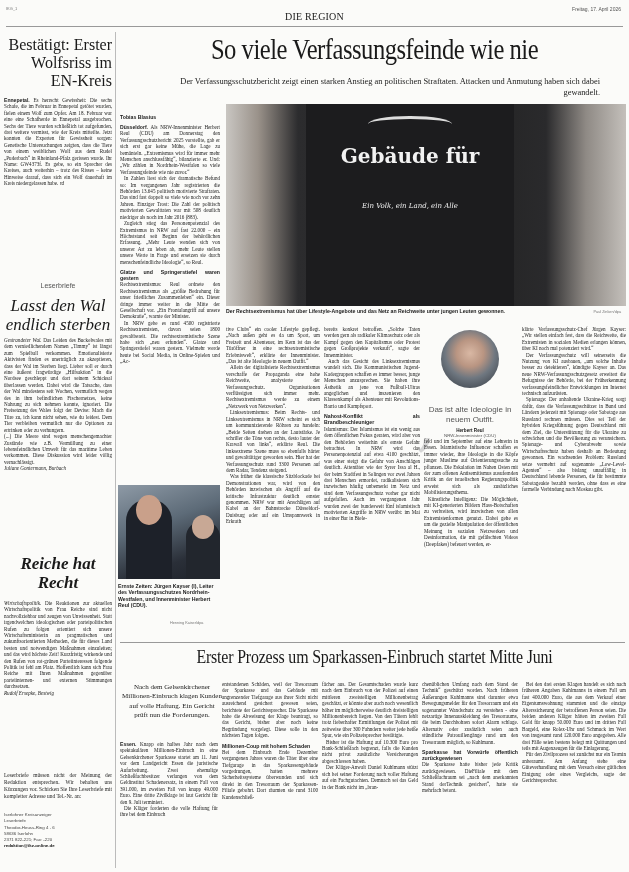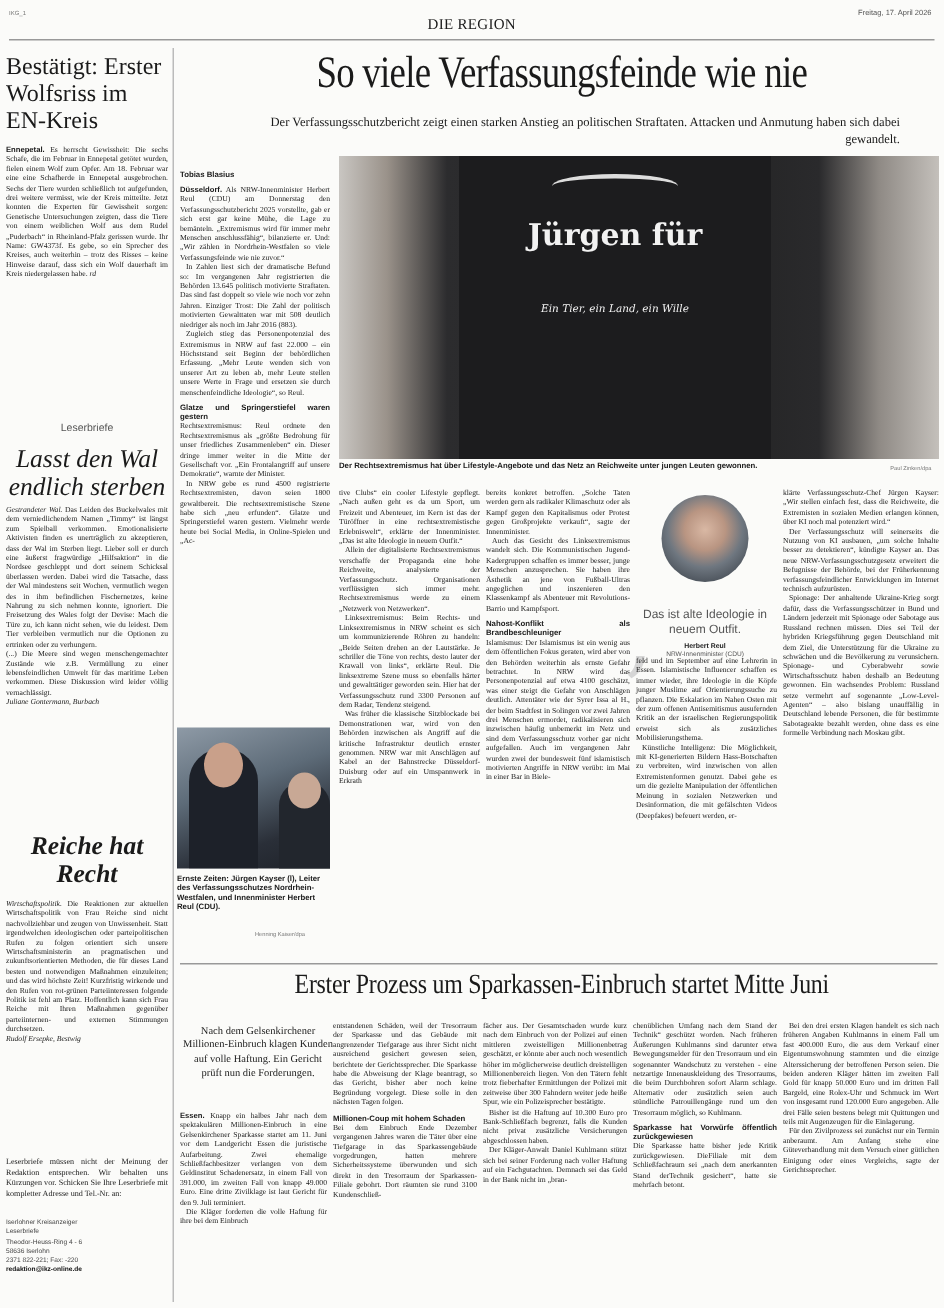--- a/index.html
+++ b/index.html
@@ -11,21 +11,21 @@
   .section { left: 0; width: 629px; top: 11px; text-align: center; font-size: 10px; letter-spacing: 0.2px; }
   .rule { left: 6px; right: 6px; top: 26px; height: 1px; background: #999; }
   .col-text { font-size: 5.1px; line-height: 6.4px; text-align: justify; hyphens: auto; }
   .col-text p { text-indent: 4px; }
   .col-text p.noind { text-indent: 0; }
   .lead { font-weight: bold; font-family: "Liberation Sans", sans-serif; }
   .sub { font-family: "Liberation Sans", sans-serif; font-weight: bold; font-size: 5.2px; line-height: 6.2px; margin-top: 4px; }
   .vrule { width: 1px; background: #bbb; }
   h1.main { left: 120px; width: 509px; top: 32px; text-align: center; font-size: 30px; font-weight: normal; letter-spacing: -0.6px; font-family: "Liberation Serif", serif; transform: scaleX(0.82); transform-origin: center; }
   .deck { left: 150px; width: 450px; top: 76px; text-align: right; font-size: 8.4px; line-height: 11px; }
-  .side-h { left: 4px; width: 108px; text-align: left; font-size: 16px; line-height: 18px; }
+  .side-h { left: 4px; width: 108px; text-align: right; font-size: 16px; line-height: 18px; }
   .author { font-family: "Liberation Sans", sans-serif; font-weight: bold; font-size: 5.2px; }
   .photo-main { left: 226px; top: 104px; width: 400px; height: 202px; background: linear-gradient(90deg,#c9c6c2 0%,#9a928a 8%,#2c2c2e 18%,#222 60%,#2a2a2c 80%,#8f8a85 90%,#c4c0bb 100%); overflow: hidden; }
   .shirt { position: absolute; left: 20%; width: 52%; top: 0; bottom: 0; background: #1c1c1e; }
   .shirt-text { position: absolute; left: 0; right: 0; text-align: center; color: #f2f2f2; font-family: "DejaVu Serif", serif; font-weight: bold; }
   .caption { font-family: "Liberation Sans", sans-serif; font-weight: bold; font-size: 5.2px; line-height: 6.4px; }
   .credit { font-family: "Liberation Sans", sans-serif; font-size: 3.8px; color: #777; }
   .photo-small { left: 118px; top: 485px; width: 102px; height: 94px; background: linear-gradient(160deg,#8e9aa6 0%,#5d6b78 40%,#2a2f38 75%,#1e2229 100%); overflow: hidden; }
   .quote-box { left: 424px; top: 330px; width: 92px; }
   .quote-photo { width: 58px; height: 58px; border-radius: 50%; margin: 0 auto; background: radial-gradient(circle at 50% 40%, #d9b8a4 0%, #b99582 30%, #6f7780 55%, #2d333b 100%); }
   .quote-text { font-family: Liberation Sans, sans-serif; font-size: 8px; line-height: 9.6px; text-align: center; color: #555; margin-top: 17px; }
@@ -85,22 +85,22 @@
   <p>In Zahlen liest sich der dramatische Befund so: Im vergangenen Jahr registrierten die Behörden 13.645 politisch motivierte Straftaten. Das sind fast doppelt so viele wie noch vor zehn Jahren. Einziger Trost: Die Zahl der politisch motivierten Gewalttaten war mit 508 deutlich niedriger als noch im Jahr 2016 (883).</p>
   <p>Zugleich stieg das Personenpotenzial des Extremismus in NRW auf fast 22.000 – ein Höchststand seit Beginn der behördlichen Erfassung. „Mehr Leute wenden sich von unserer Art zu leben ab, mehr Leute stellen unsere Werte in Frage und ersetzen sie durch menschenfeindliche Ideologie“, so Reul.</p>
   <div class="sub">Glatze und Springerstiefel waren gestern</div>
   <p class="noind">Rechtsextremismus: Reul ordnete den Rechtsextremismus als „größte Bedrohung für unser friedliches Zusammenleben“ ein. Dieser dringe immer weiter in die Mitte der Gesellschaft vor. „Ein Frontalangriff auf unsere Demokratie“, warnte der Minister.</p>
   <p>In NRW gebe es rund 4500 registrierte Rechtsextremisten, davon seien 1800 gewaltbereit. Die rechtsextremistische Szene habe sich „neu erfunden“. Glatze und Springerstiefel waren gestern. Vielmehr werde heute bei Social Media, in Online-Spielen und „Ac-</p>
 </div>
 
 <div class="abs photo-main">
   <div class="shirt">
     <div style="position:absolute;left:30%;right:30%;top:12px;height:16px;border-top:3px solid #ddd;border-radius:50% 50% 0 0;"></div>
-    <div class="shirt-text" style="top:40px;font-size:20px;">Jürgen für</div>
-    <div class="shirt-text" style="top:98px;font-size:7px;font-style:italic;font-weight:normal;">Ein Tier, ein Land, ein Wille</div>
+    <div class="shirt-text" style="top:40px;font-size:20px;">Gebäude für</div>
+    <div class="shirt-text" style="top:98px;font-size:7px;font-style:italic;font-weight:normal;">Ein Volk, ein Land, ein Alle</div>
   </div>
 </div>
 <div class="abs caption" style="left:226px;top:308px;width:340px;">Der Rechtsextremismus hat über Lifestyle-Angebote und das Netz an Reichweite unter jungen Leuten gewonnen.</div>
 <div class="abs credit" style="right:8px;top:310px;">Paul Zinken/dpa</div>
 
 <div class="abs photo-small">
   <div style="position:absolute;left:8px;top:14px;width:46px;height:80px;background:#1d2129;border-radius:22px 22px 0 0;"></div>
   <div style="position:absolute;left:18px;top:10px;width:26px;height:30px;background:#c9a08a;border-radius:50%;"></div>
   <div style="position:absolute;left:68px;top:36px;width:34px;height:60px;background:#22262d;border-radius:16px 16px 0 0;"></div>
   <div style="position:absolute;left:74px;top:30px;width:22px;height:24px;background:#c8a895;border-radius:50%;"></div>

